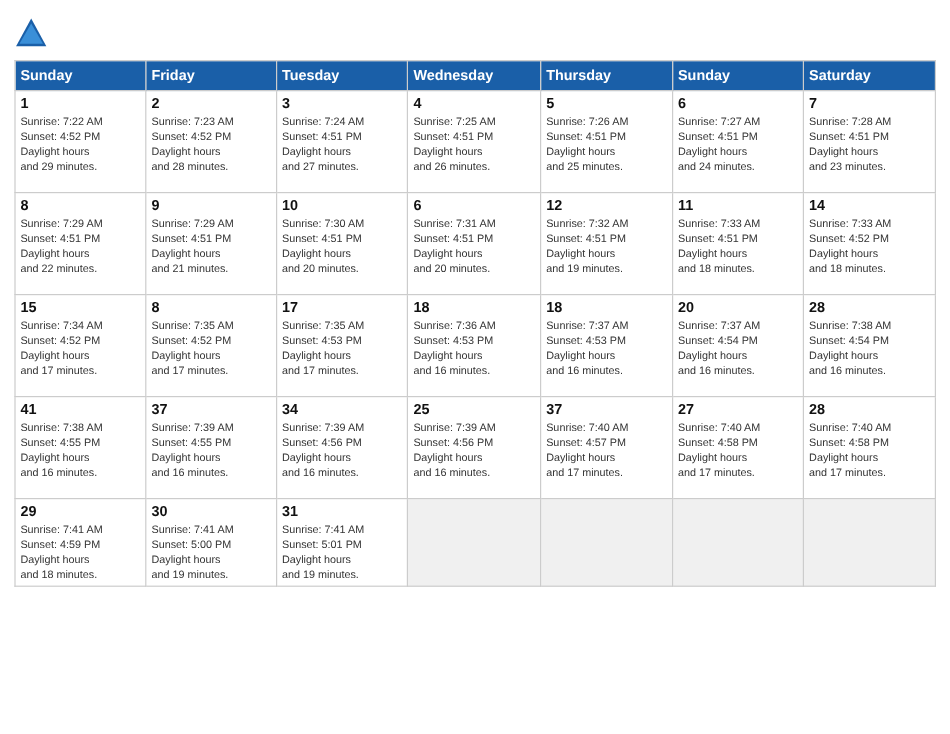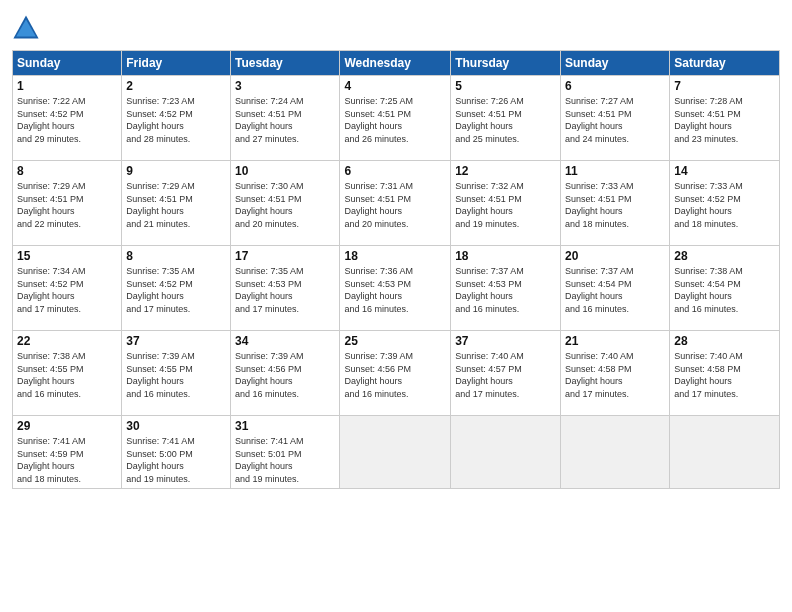--- a/index.html
+++ b/index.html
@@ -212,41 +212,41 @@
             <span class="day-num">20</span>
 <div class="day-info">Sunrise: 7:37 AM<br>Sunset: 4:54 PM<br>Daylight hours<br>and 16 minutes.</div>
           </td>
           <td>
             <span class="day-num">28</span>
 <div class="day-info">Sunrise: 7:38 AM<br>Sunset: 4:54 PM<br>Daylight hours<br>and 16 minutes.</div>
           </td>
         </tr>
         <tr>
           <td>
-            <span class="day-num">22</span>
+            <span class="day-num">41</span>
 <div class="day-info">Sunrise: 7:38 AM<br>Sunset: 4:55 PM<br>Daylight hours<br>and 16 minutes.</div>
           </td>
           <td>
             <span class="day-num">37</span>
 <div class="day-info">Sunrise: 7:39 AM<br>Sunset: 4:55 PM<br>Daylight hours<br>and 16 minutes.</div>
           </td>
           <td>
             <span class="day-num">34</span>
 <div class="day-info">Sunrise: 7:39 AM<br>Sunset: 4:56 PM<br>Daylight hours<br>and 16 minutes.</div>
           </td>
           <td>
             <span class="day-num">25</span>
 <div class="day-info">Sunrise: 7:39 AM<br>Sunset: 4:56 PM<br>Daylight hours<br>and 16 minutes.</div>
           </td>
           <td>
             <span class="day-num">37</span>
 <div class="day-info">Sunrise: 7:40 AM<br>Sunset: 4:57 PM<br>Daylight hours<br>and 17 minutes.</div>
           </td>
           <td>
-            <span class="day-num">21</span>
+            <span class="day-num">27</span>
 <div class="day-info">Sunrise: 7:40 AM<br>Sunset: 4:58 PM<br>Daylight hours<br>and 17 minutes.</div>
           </td>
           <td>
             <span class="day-num">28</span>
 <div class="day-info">Sunrise: 7:40 AM<br>Sunset: 4:58 PM<br>Daylight hours<br>and 17 minutes.</div>
           </td>
         </tr>
         <tr>
           <td>
             <span class="day-num">29</span>

